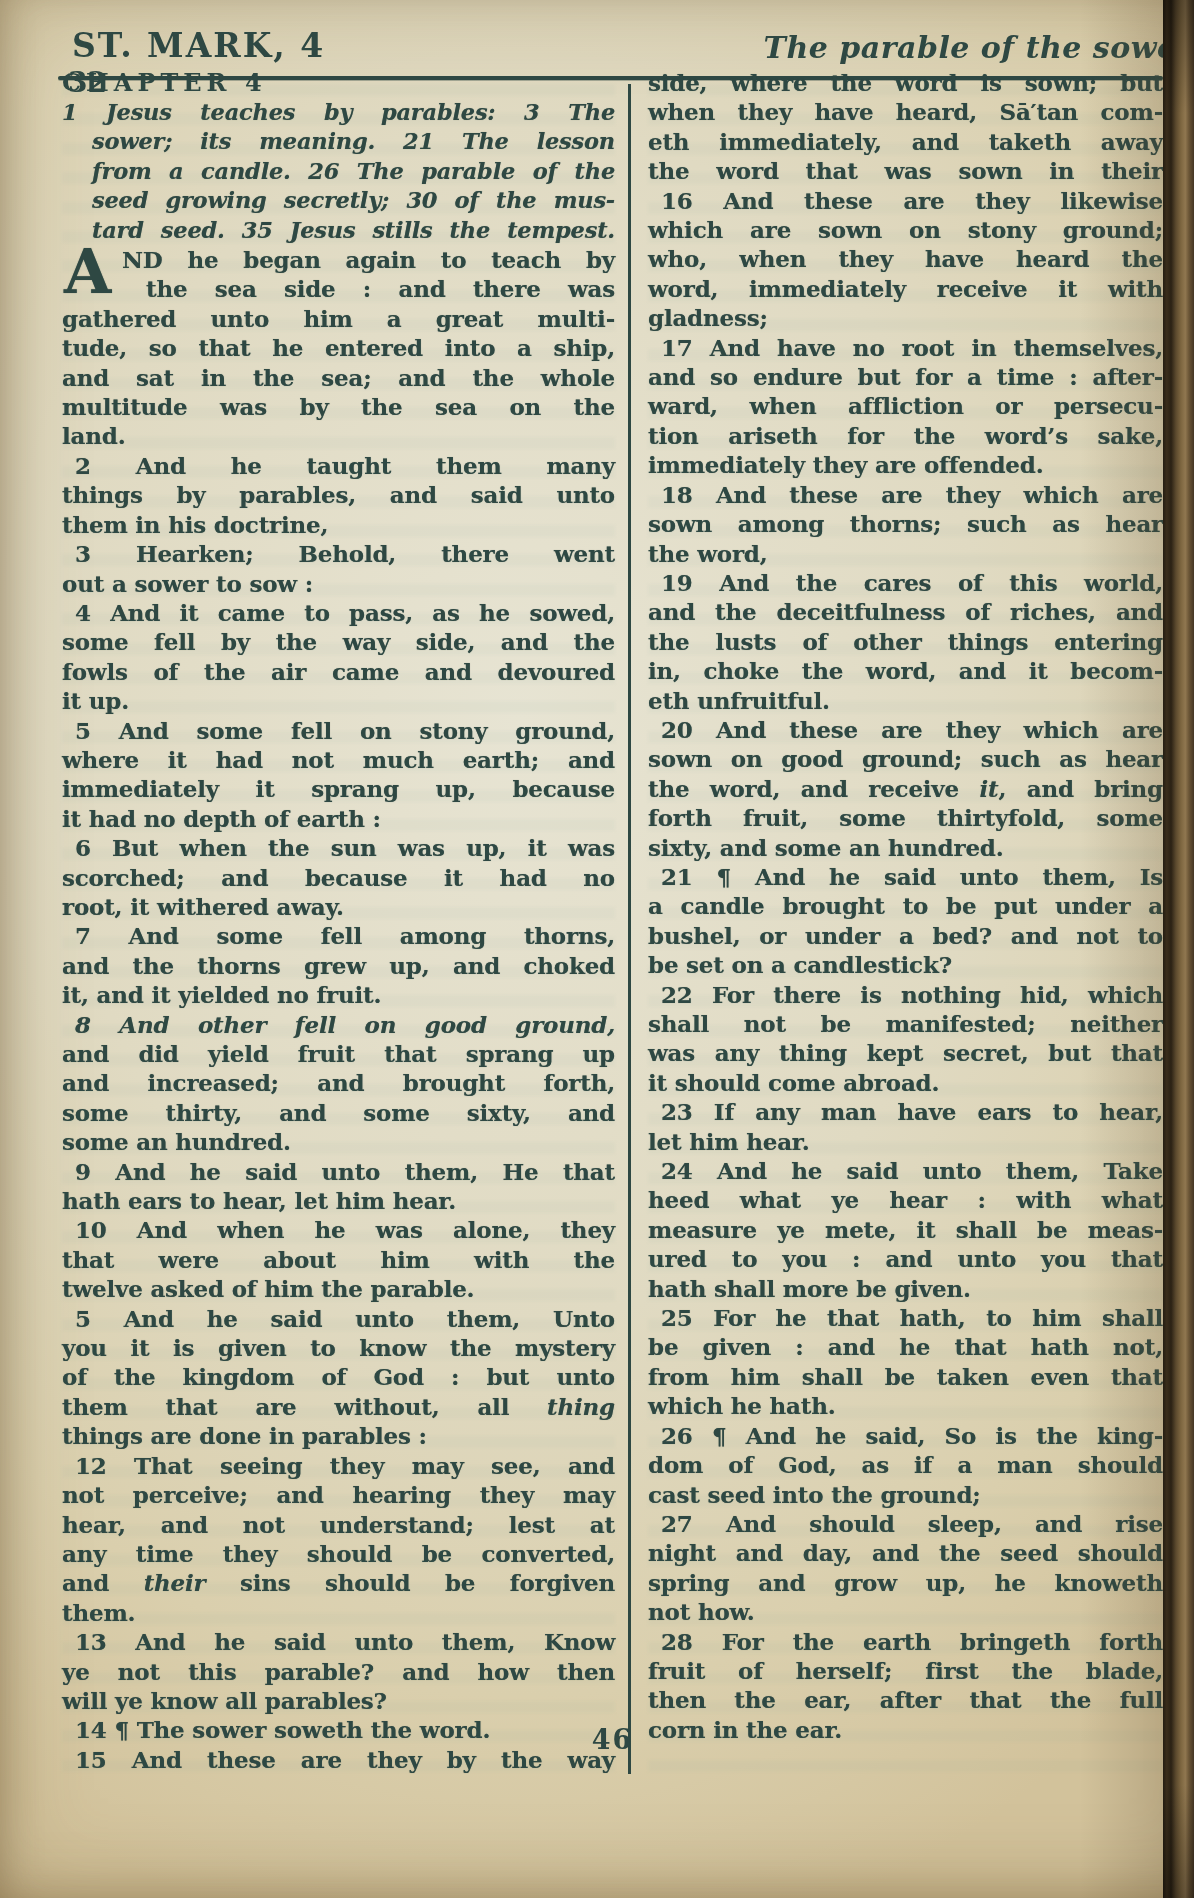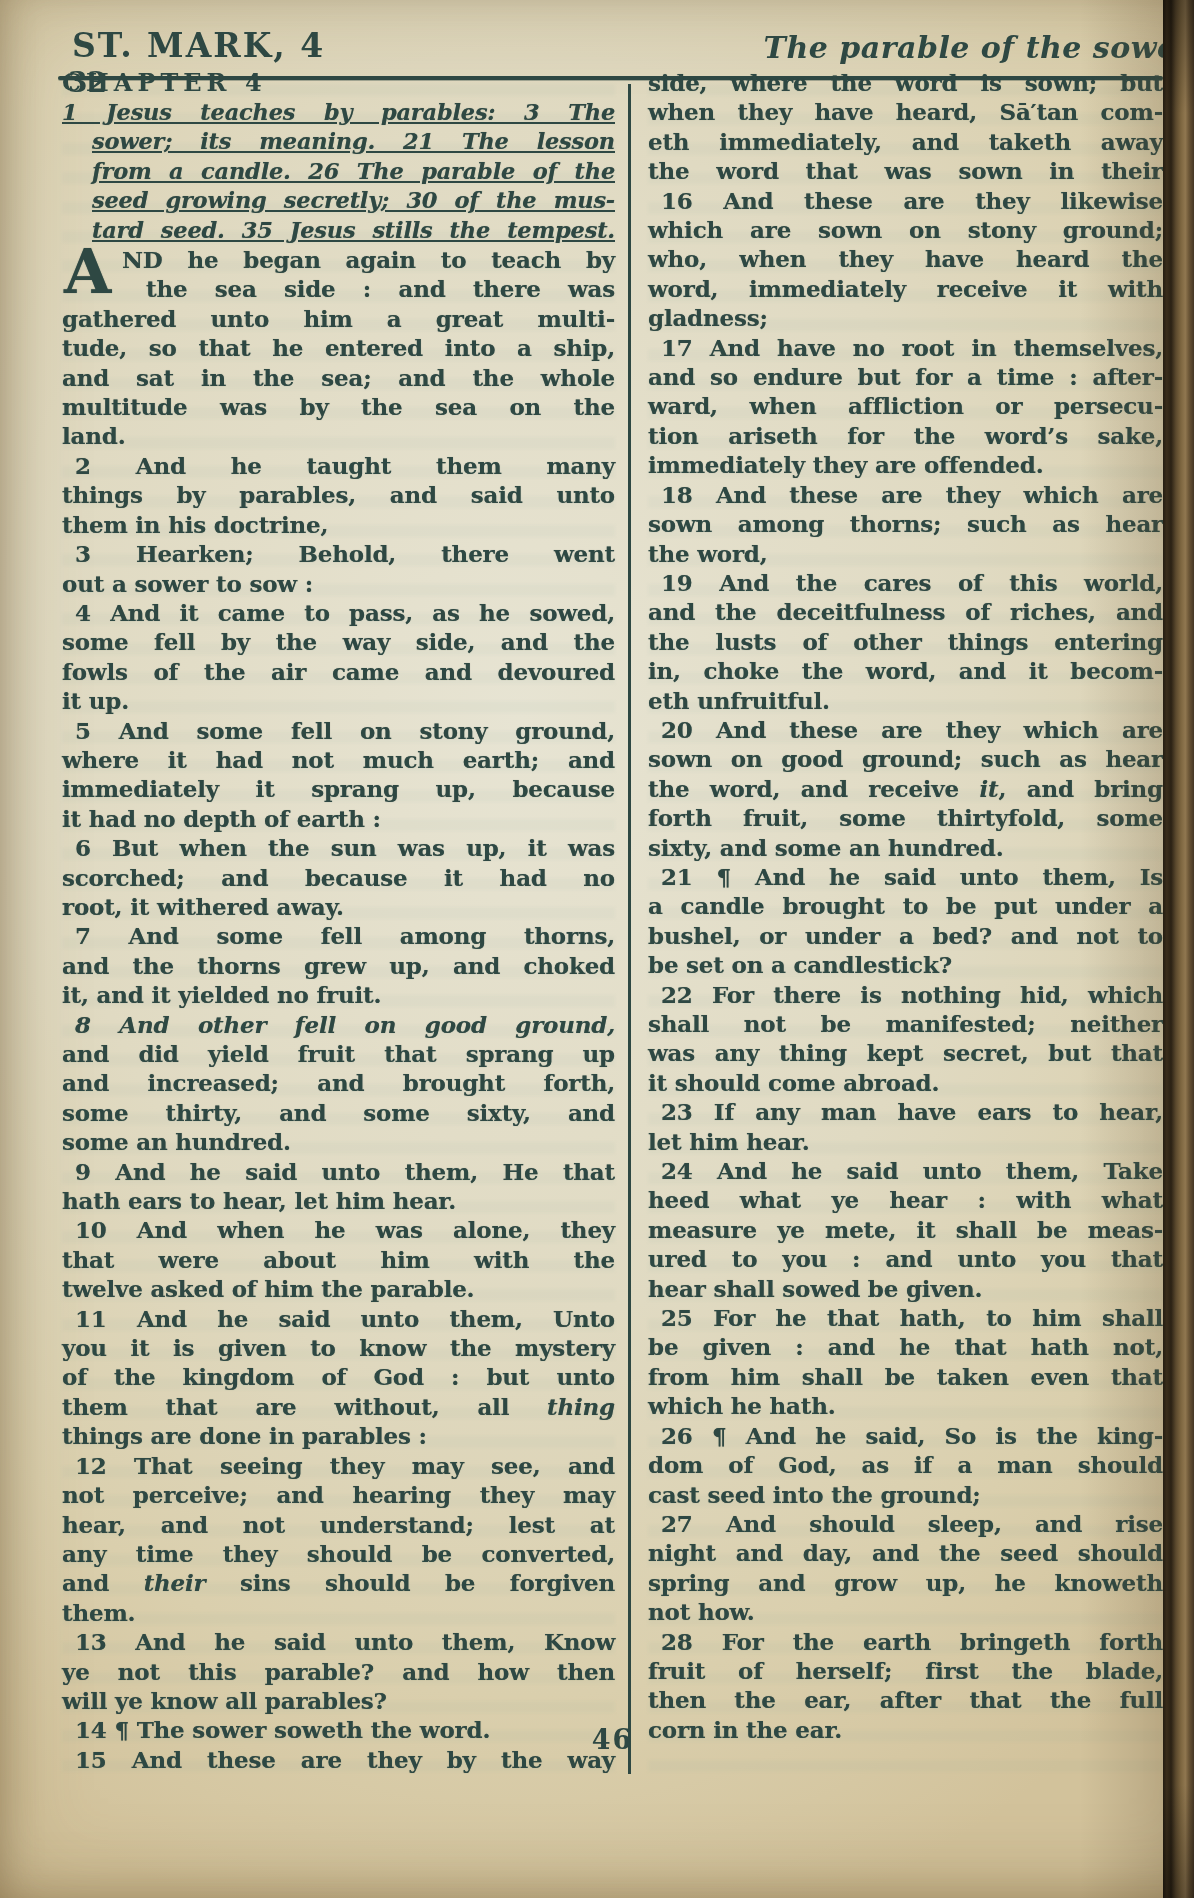--- a/index.html
+++ b/index.html
@@ -43,21 +43,21 @@
   }
   .line{
     position:relative;
     line-height:29.4px;
     font-size:23px;font-weight:bold;
     letter-spacing:-0.2px;
     text-align:justify;text-align-last:justify;
     text-shadow:0 0 .7px rgba(40,64,58,.55);
   }
   .line.end{text-align-last:left;}
-  .summary .line{font-style:italic;font-size:22.5px;text-decoration:underline;}
+  .summary .line{font-style:italic;font-size:22.5px;}
   .chapter-row{position:relative;line-height:29.4px;height:30px;}
   .corner-number{
     position:absolute;left:6px;top:0;
     font-size:28px;font-weight:bold;
   }
   .chapter-heading{
     display:block;
     font-size:24px;font-weight:bold;letter-spacing:5px;
   }
   .dropcap{
@@ -178,21 +178,21 @@
         <div>
           <div class="line" style="padding-left: 13px;">9 And he said unto them, He that</div>
           <div class="line end">hath ears to hear, let him hear.</div>
         </div>
         <div>
           <div class="line" style="padding-left: 13px;">10 And when he was alone, they</div>
           <div class="line">that were about him with the</div>
           <div class="line end">twelve asked of him the parable.</div>
         </div>
         <div>
-          <div class="line" style="padding-left: 13px;">11 And he said unto them, Unto</div>
+          <div class="line" style="padding-left: 13px;">5 And he said unto them, Unto</div>
           <div class="line">you it is given to know the mystery</div>
           <div class="line">of the kingdom of God : but unto</div>
           <div class="line">them that are without, all <i>thing</i></div>
           <div class="line end">things are done in parables :</div>
         </div>
         <div>
           <div class="line" style="padding-left: 13px;">12 That seeing they may see, and</div>
           <div class="line">not perceive; and hearing they may</div>
           <div class="line">hear, and not understand; lest at</div>
           <div class="line">any time they should be converted,</div>
@@ -270,21 +270,21 @@
         </div>
         <div>
           <div class="line" style="padding-left: 13px;">23 If any man have ears to hear,</div>
           <div class="line end">let him hear.</div>
         </div>
         <div>
           <div class="line" style="padding-left: 13px;">24 And he said unto them, Take</div>
           <div class="line">heed what ye hear : with what</div>
           <div class="line">measure ye mete, it shall be meas-</div>
           <div class="line">ured to you : and unto you that</div>
-          <div class="line end">hear shall sowed be given.</div>
+          <div class="line end">hath shall more be given.</div>
         </div>
         <div>
           <div class="line" style="padding-left: 13px;">25 For he that hath, to him shall</div>
           <div class="line">be given : and he that hath not,</div>
           <div class="line">from him shall be taken even that</div>
           <div class="line end">which he hath.</div>
         </div>
         <div>
           <div class="line" style="padding-left: 13px;">26 ¶ And he said, So is the king-</div>
           <div class="line">dom of God, as if a man should</div>

